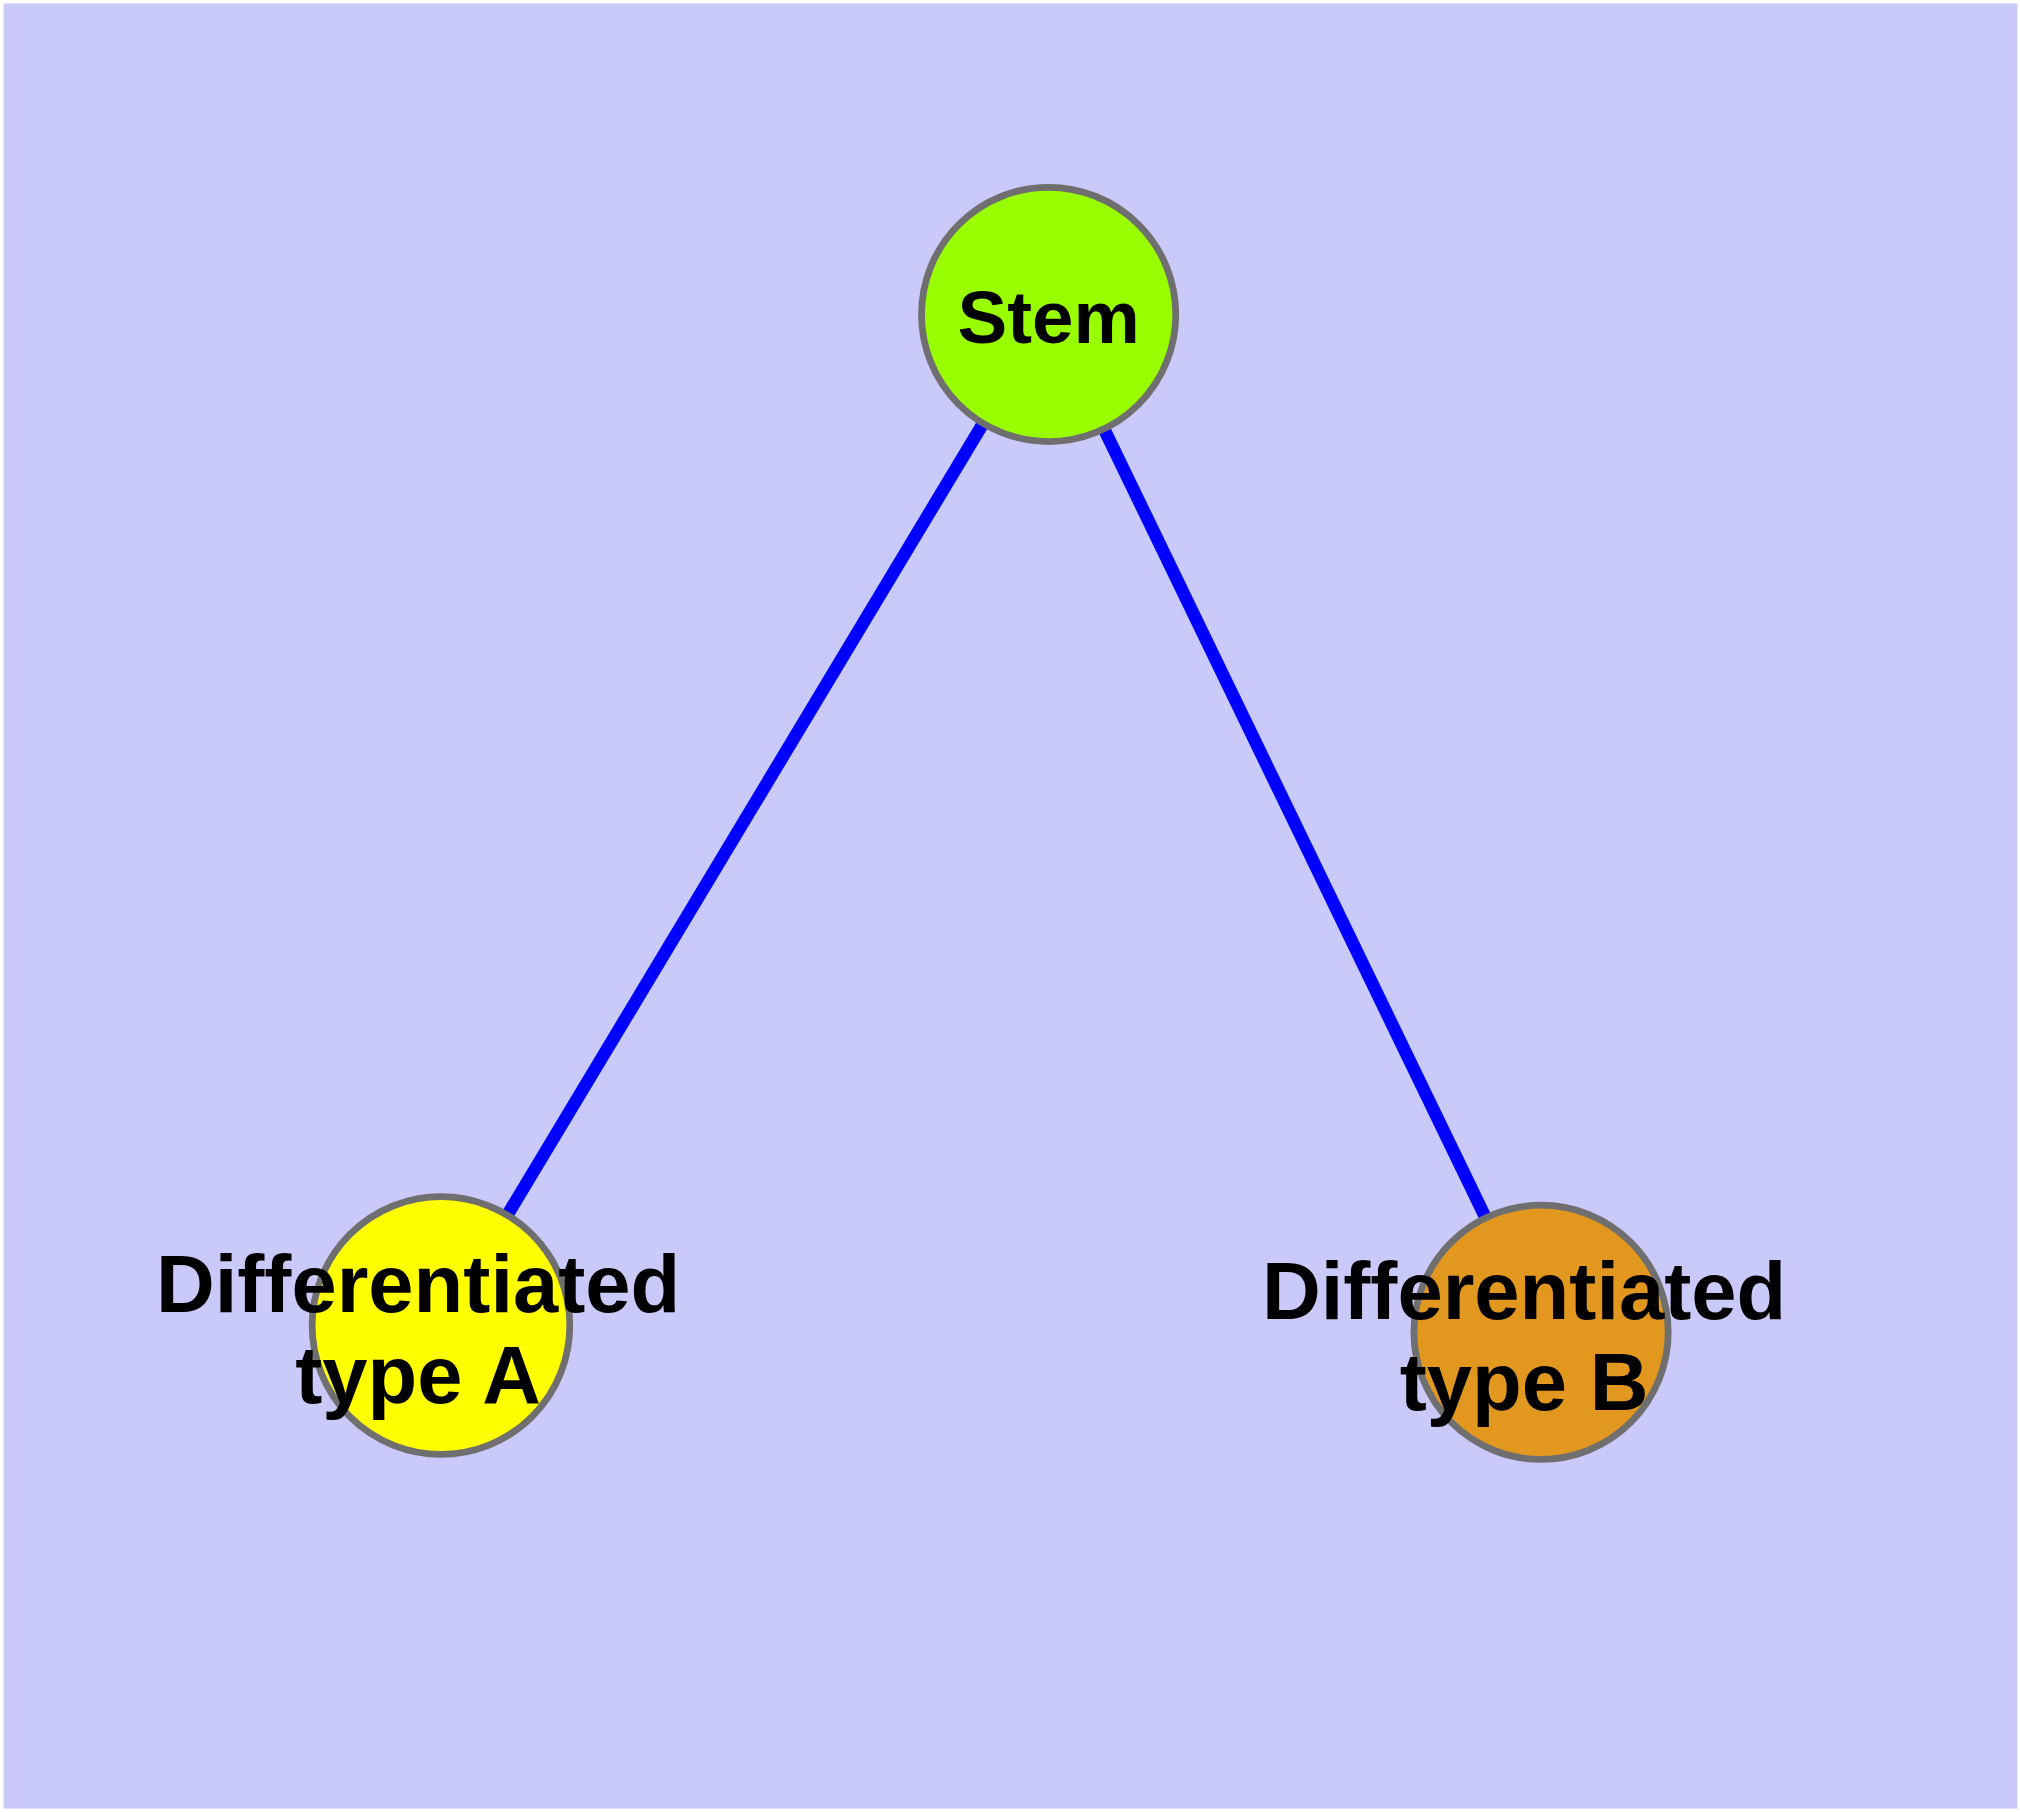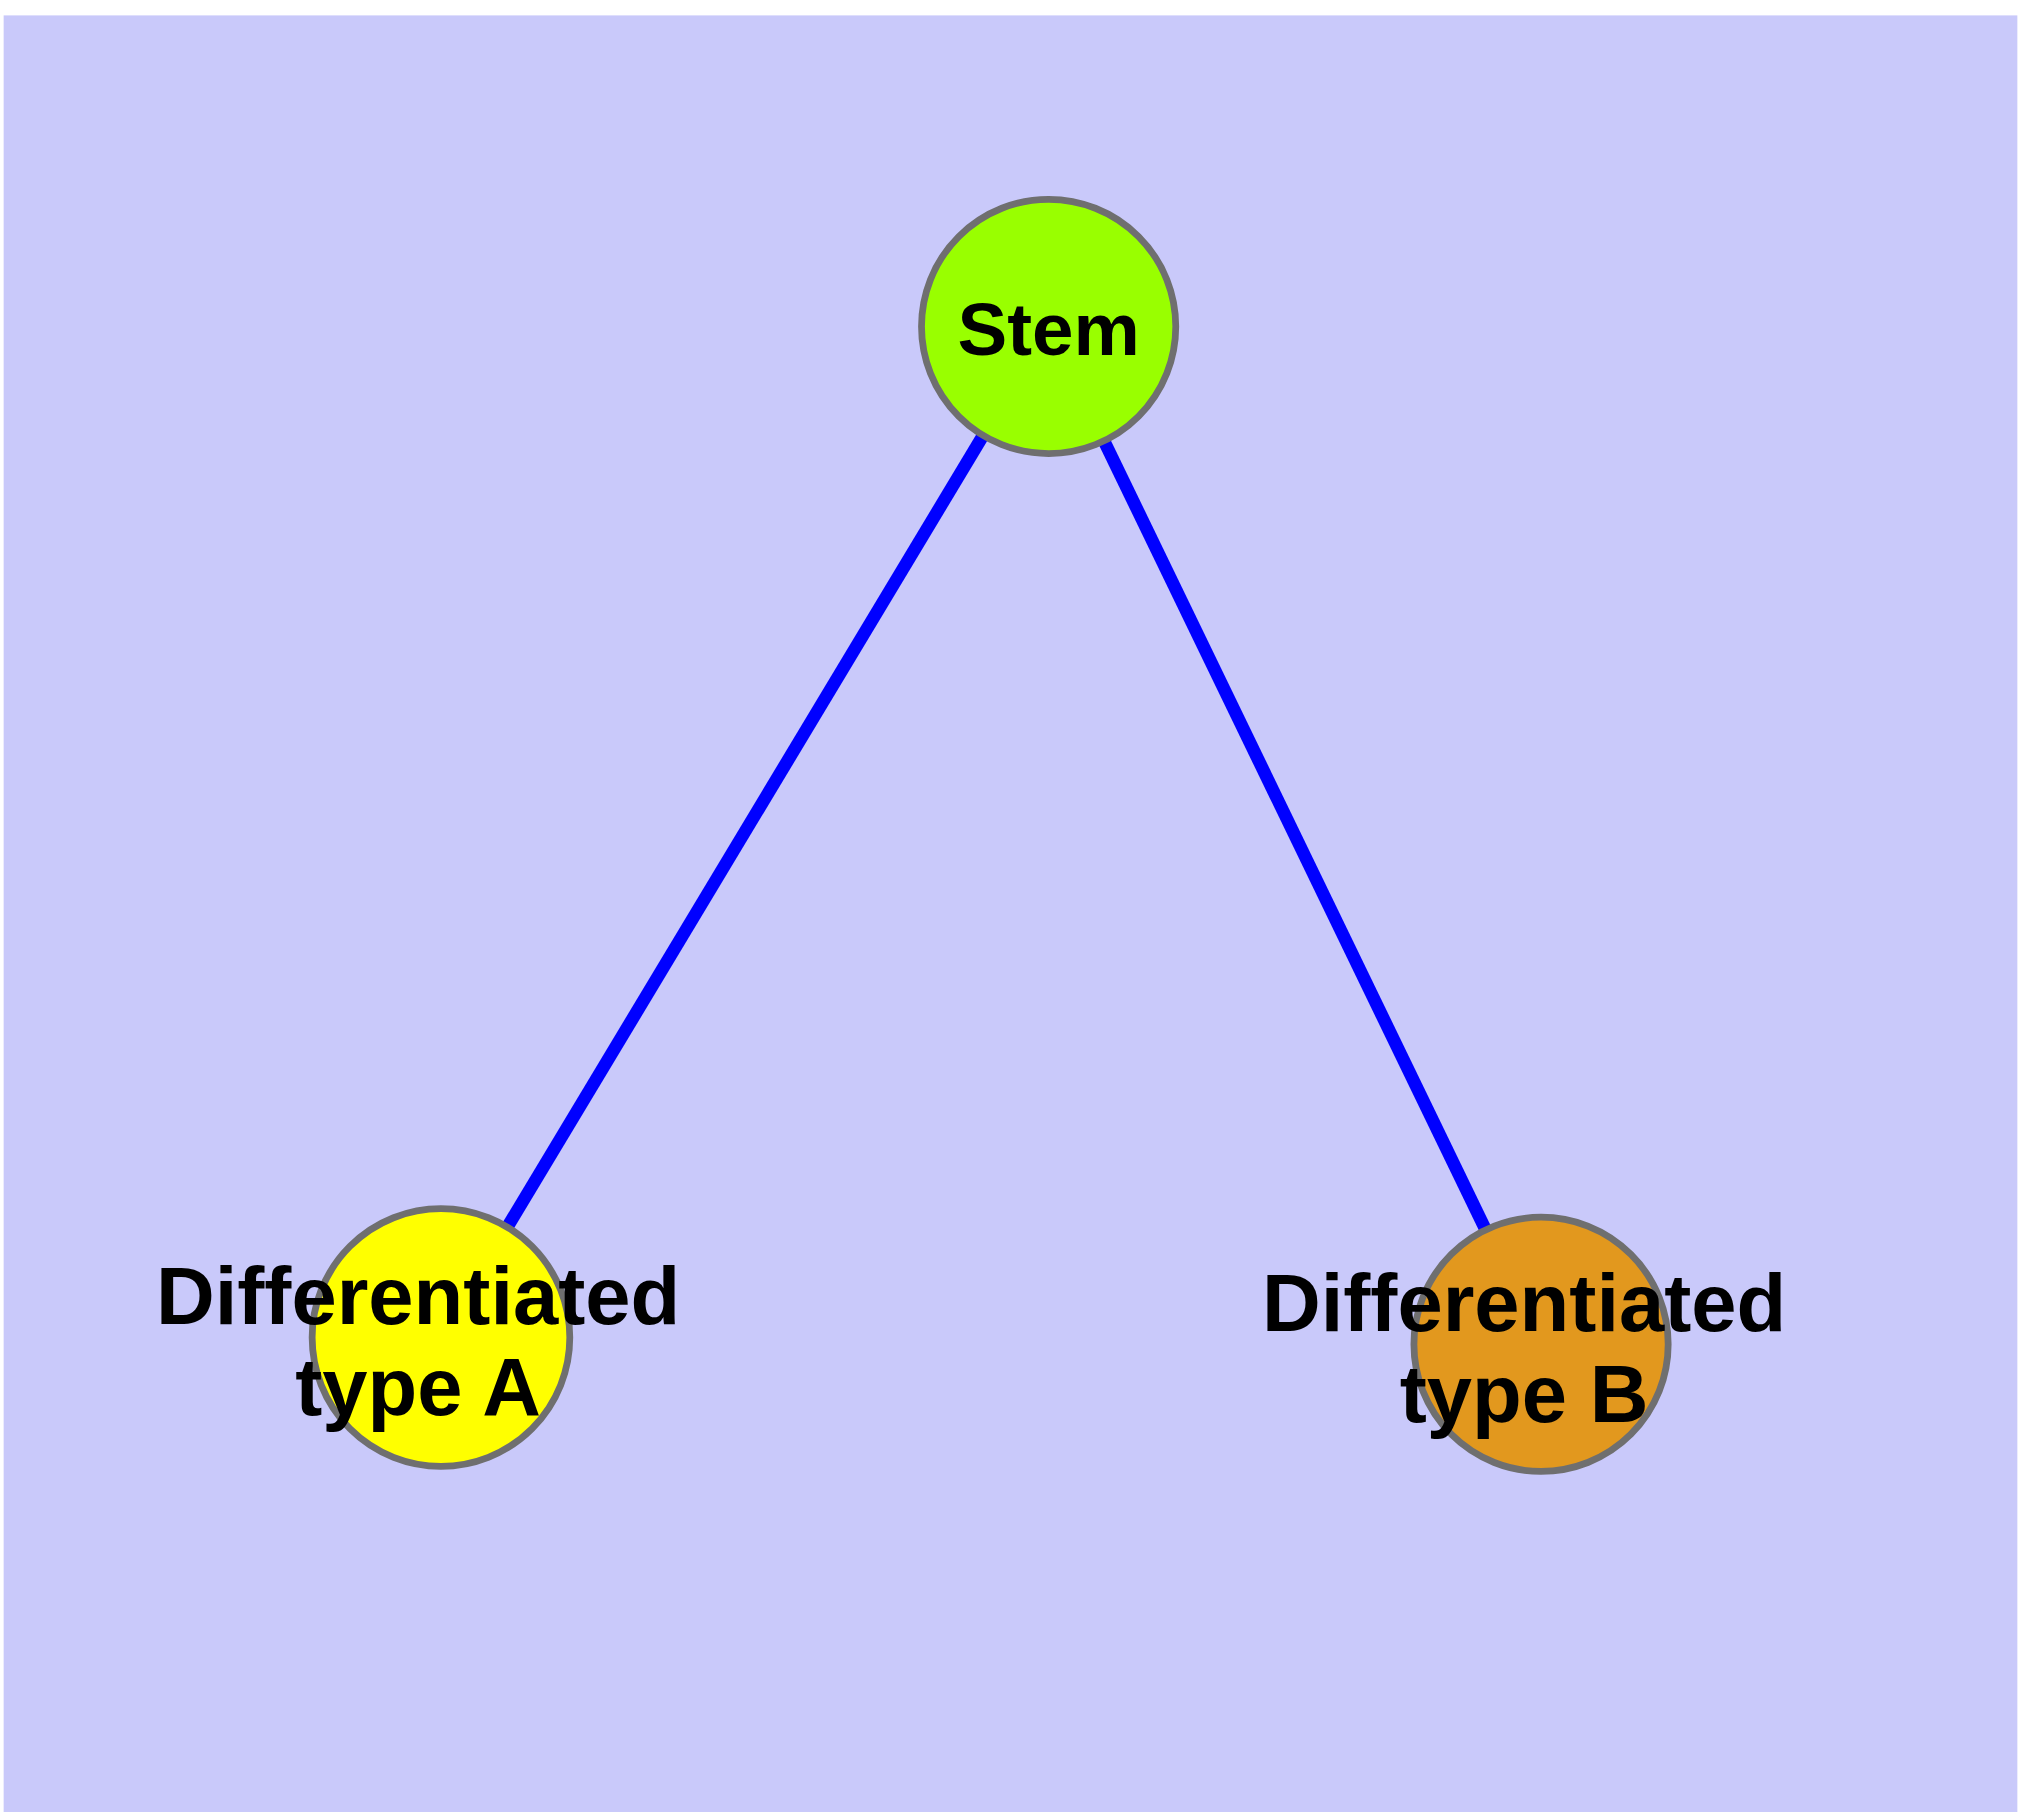--- a/index.html
+++ b/index.html
@@ -10,21 +10,21 @@
   }
   body {
     width: 2021px;
     height: 1812px;
     overflow: hidden;
     font-family: "Liberation Sans", sans-serif;
   }
   .stage {
     position: absolute;
     left: 0;
-    top: 12px;
+    top: 0;
     width: 2021px;
     height: 1439px;
   }
   svg {
     display: block;
   }
   .node-label {
     font-family: "Liberation Sans", sans-serif;
     font-weight: bold;
     pointer-events: none;

